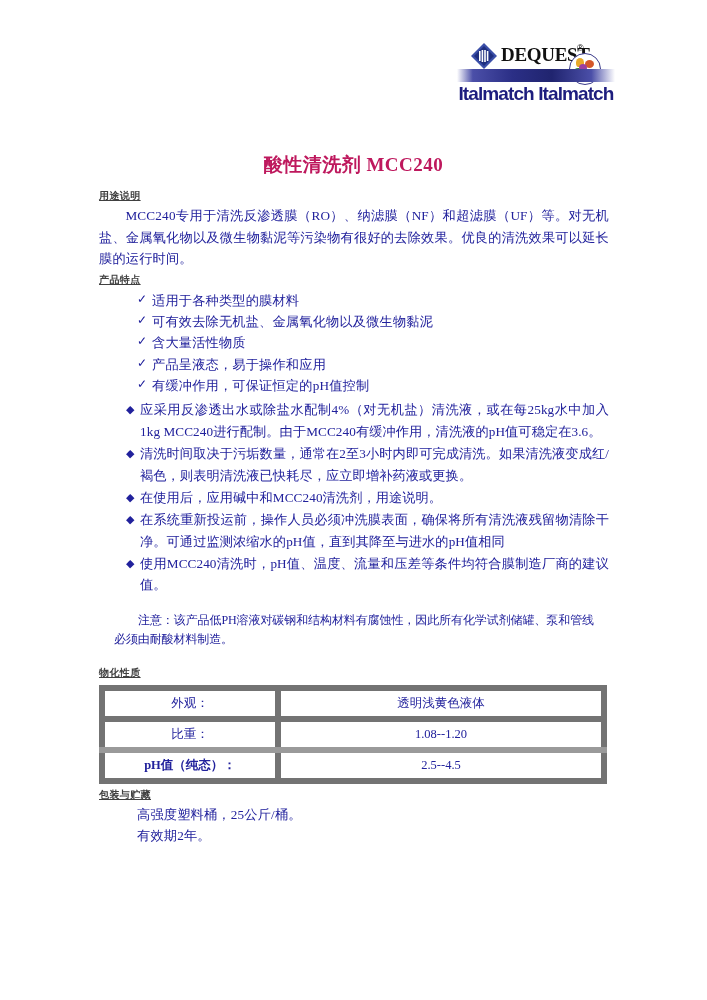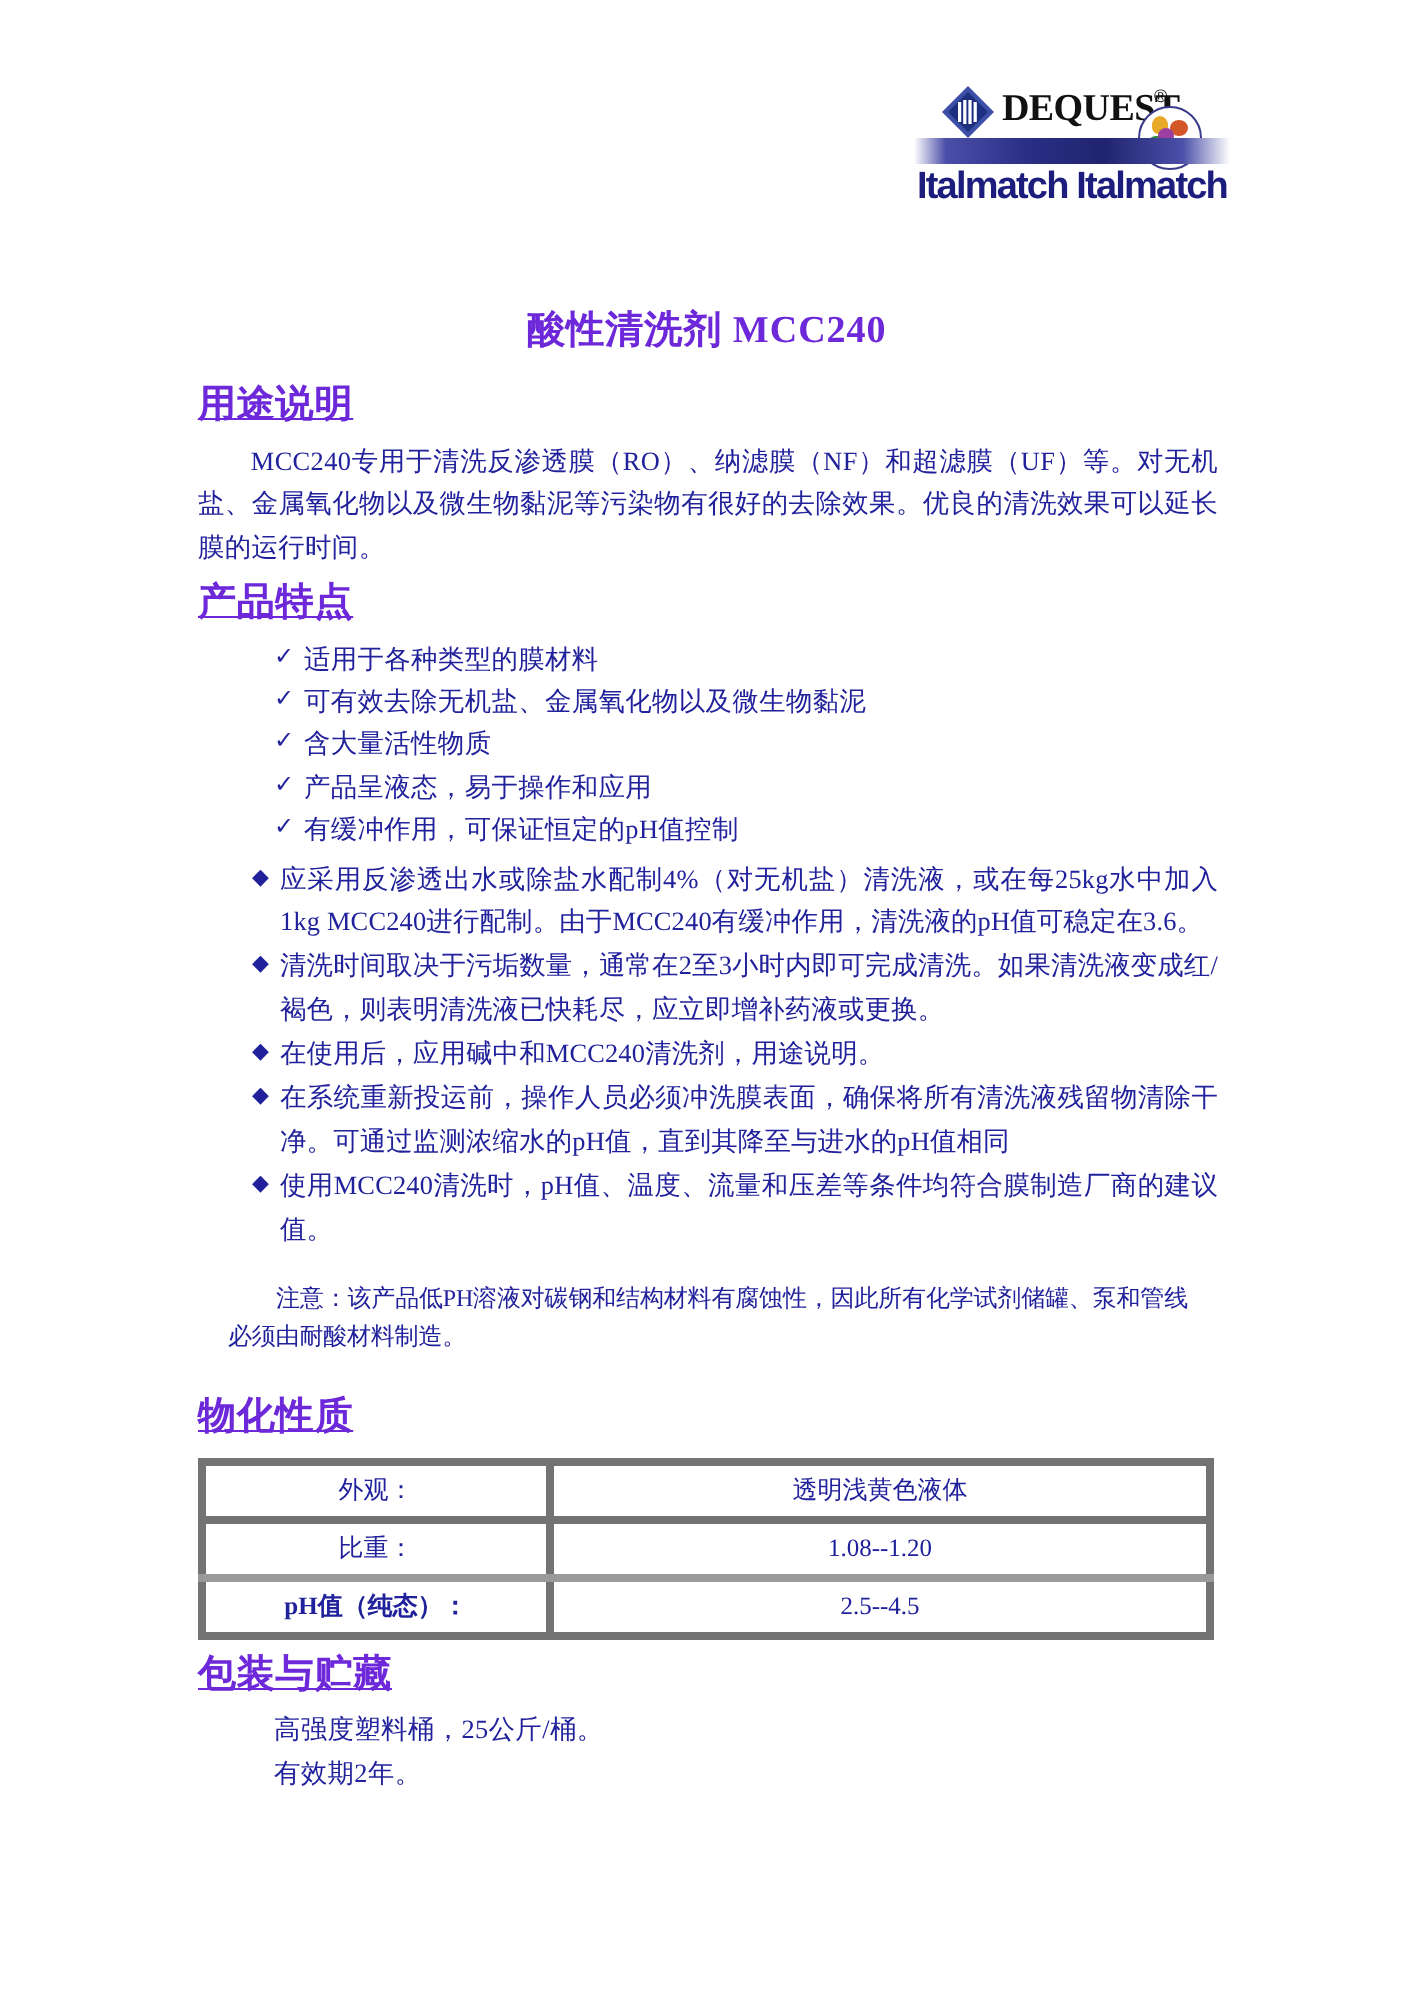--- a/index.html
+++ b/index.html
@@ -131,37 +131,37 @@
 
   
   .doc-title {
     position: absolute;
     left: 0;
     top: 152px;
     width: 707px;
     text-align: center;
     font-size: 19px;
     font-weight: bold;
-    color: #6d28d9;
+    color: #be185d;
     letter-spacing: 0.5px;
   }
 
   
   .content {
     position: absolute;
     left: 99px;
     top: 188px;
     width: 510px;
     font-size: 13.2px;
     line-height: 1.62;
   }
   .heading {
     font-weight: bold;
-    font-size: 19px;
-    color: #6d28d9;
+    font-size: 10px;
+    color: #404040;
     text-decoration: underline;
     margin: 0 0 1px 0;
     letter-spacing: 0.4px;
   }
   .para {
     margin: 0 0 2px 0;
     text-align: justify;
     text-justify: inter-ideograph;
     letter-spacing: 0.2px;
   }
@@ -224,21 +224,21 @@
   }
 
   
   .prop-table {
     border-collapse: collapse;
     width: 508px;
     margin: 4px 0 3px 0;
     table-layout: fixed;
   }
   .prop-table td {
-    border: 4px solid #737373;
+    border: 6px solid #737373;
     height: 25px;
     text-align: center;
     vertical-align: middle;
     font-size: 12.5px;
     color: #21219c;
     padding: 0;
   }
   .prop-table td.label {
     width: 170px;
   }

